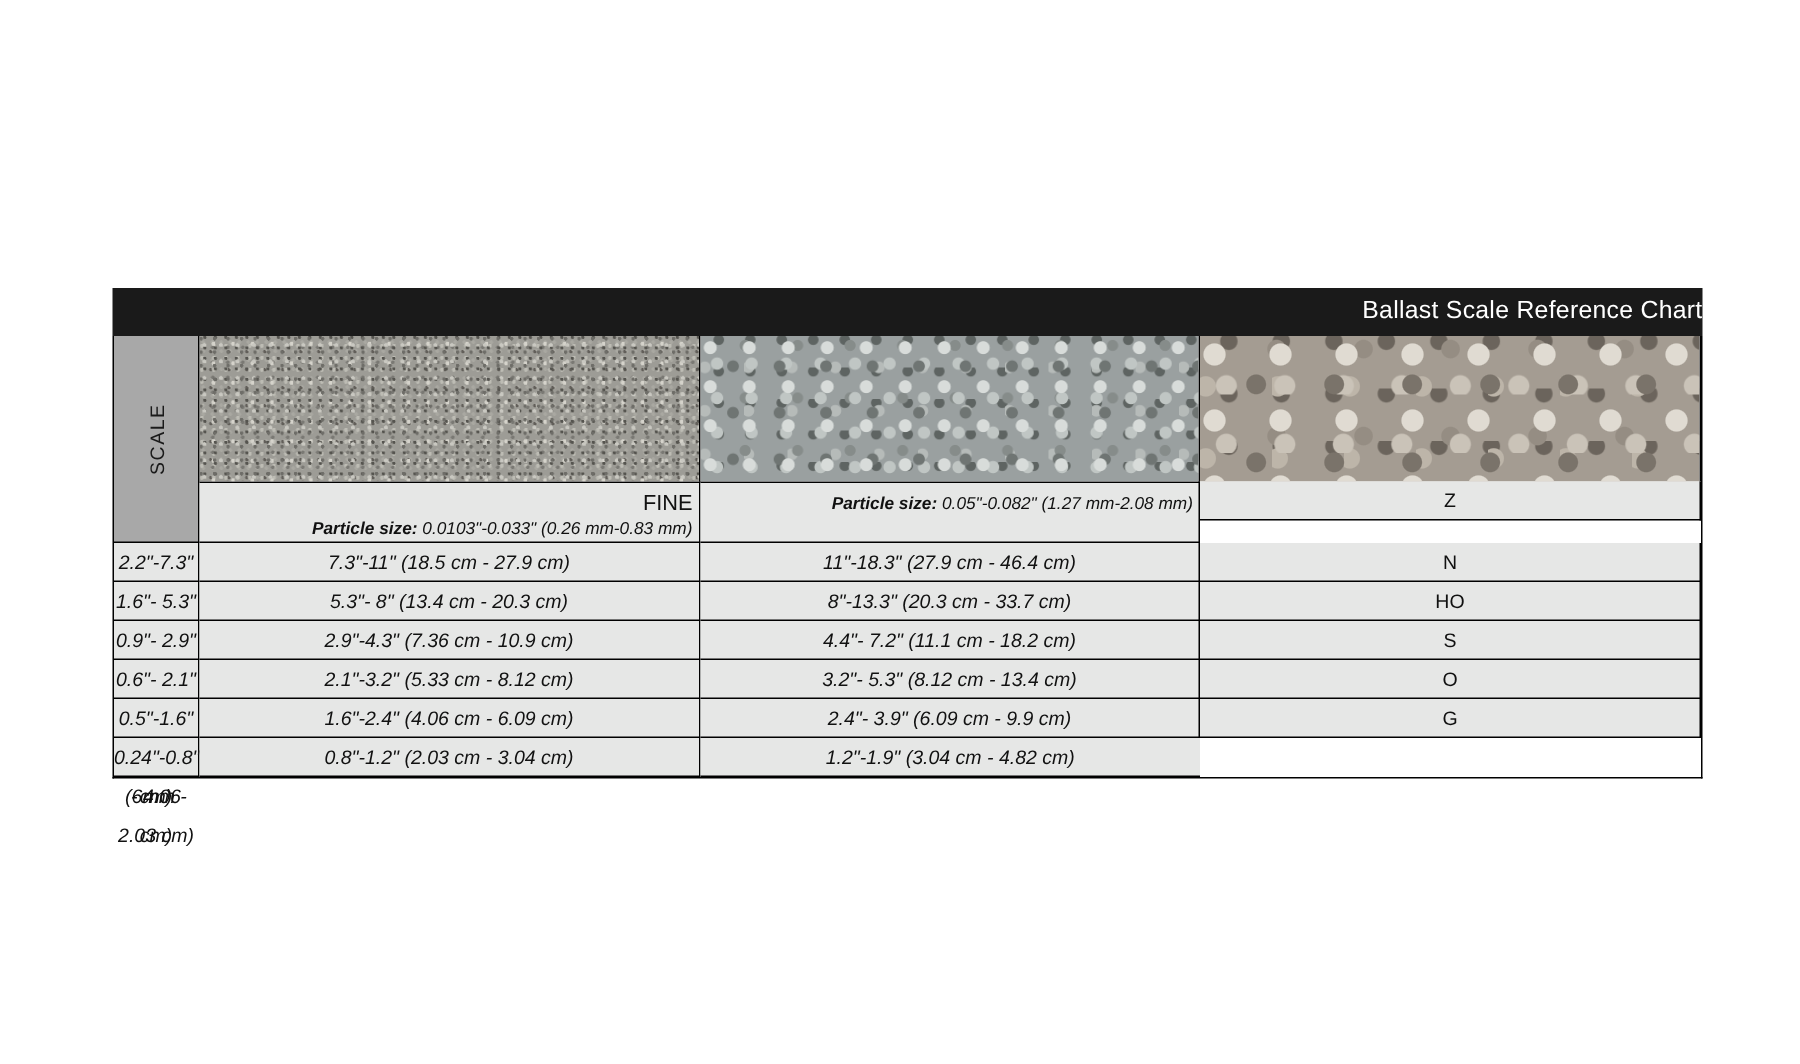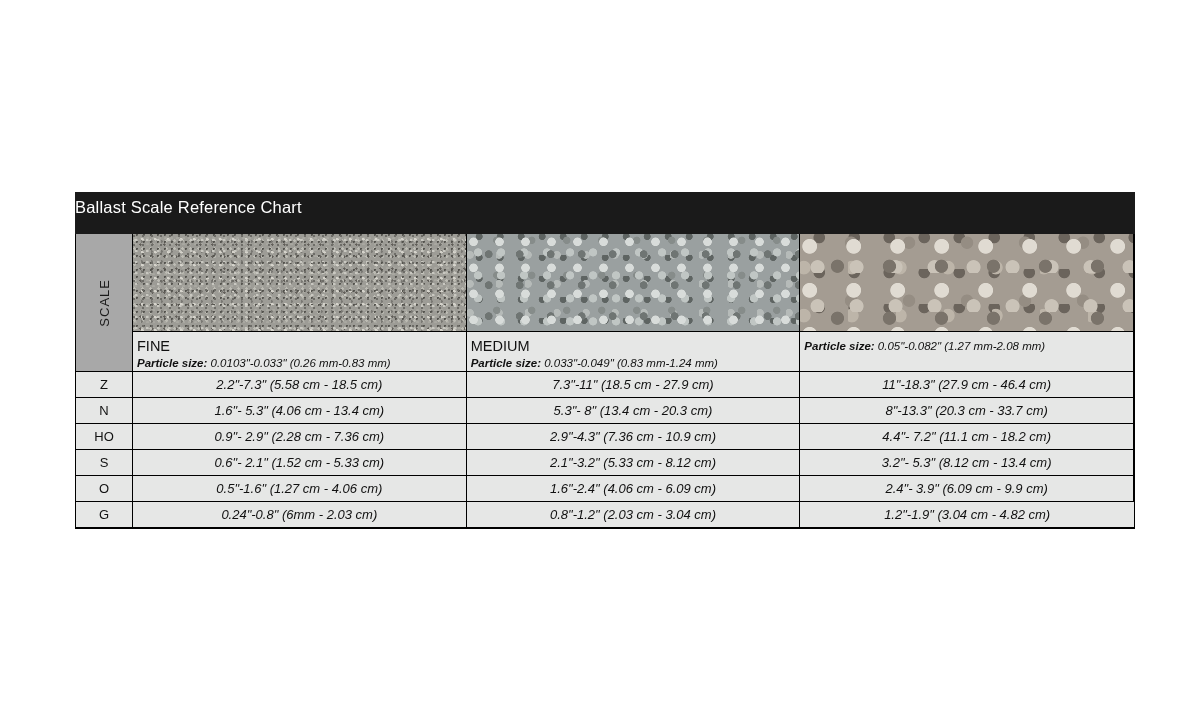--- a/index.html
+++ b/index.html
@@ -19,24 +19,24 @@
     position: absolute;
     left: 75px;
     top: 192px;
     width: 1060px;
   }
 
   
   .title-bar {
     background: #1a1a1a;
     color: #ffffff;
-    text-align: left;
+    text-align: right;
     font-size: 16.5px;
     line-height: 30px;
-    height: 42px;
+    height: 32px;
     letter-spacing: 0.2px;
   }
 
   
   .grid {
     display: grid;
     grid-template-columns: 57px 1fr 1fr 1fr;
     border-left: 1px solid #000;
     border-right: 1px solid #000;
     border-bottom: 1px solid #000;
@@ -115,21 +115,21 @@
       radial-gradient(circle at 55% 10%, #6b645c 0 5.4px, transparent 6.2px);
     background-size: 44px 44px, 52px 52px, 39px 39px, 58px 58px, 48px 48px, 35px 35px;
   }
 
   
   .grade-head {
     background: #e6e7e6;
     border-right: 1px solid #000;
     border-top: 1px solid #000;
     border-bottom: 1px solid #000;
-    text-align: left;
+    text-align: right;
     padding: 6px 4px 7px 4px;
     box-sizing: border-box;
     height: 41px;
   }
   .grade-head:last-child { border-right: none; }
   .grade-name {
     font-size: 14.5px;
     color: #111;
     line-height: 17px;
   }
@@ -189,24 +189,20 @@
     </div>
     <div class="swatch">
       <div class="tex tex-coarse"></div>
     </div>
 
     <div class="grade-head">
       <div class="grade-name">FINE</div>
       <div class="grade-size"><b>Particle size:</b><span> 0.0103"-0.033" (0.26 mm-0.83 mm)</span></div>
     </div>
     <div class="grade-head">
-      <div class="grade-name">MEDIUM</div>
-      <div class="grade-size"><b>Particle size:</b><span> 0.033"-0.049" (0.83 mm-1.24 mm)</span></div>
-    </div>
-    <div class="grade-head">
       <div class="grade-size"><b>Particle size:</b><span> 0.05"-0.082" (1.27 mm-2.08 mm)</span></div>
     </div>
 
     <div class="scale-cell">Z</div>
     <div class="data-cell">2.2"-7.3" (5.58 cm - 18.5 cm)</div>
     <div class="data-cell">7.3"-11" (18.5 cm - 27.9 cm)</div>
     <div class="data-cell">11"-18.3" (27.9 cm - 46.4 cm)</div>
 
     <div class="scale-cell">N</div>
     <div class="data-cell">1.6"- 5.3" (4.06 cm - 13.4 cm)</div>

